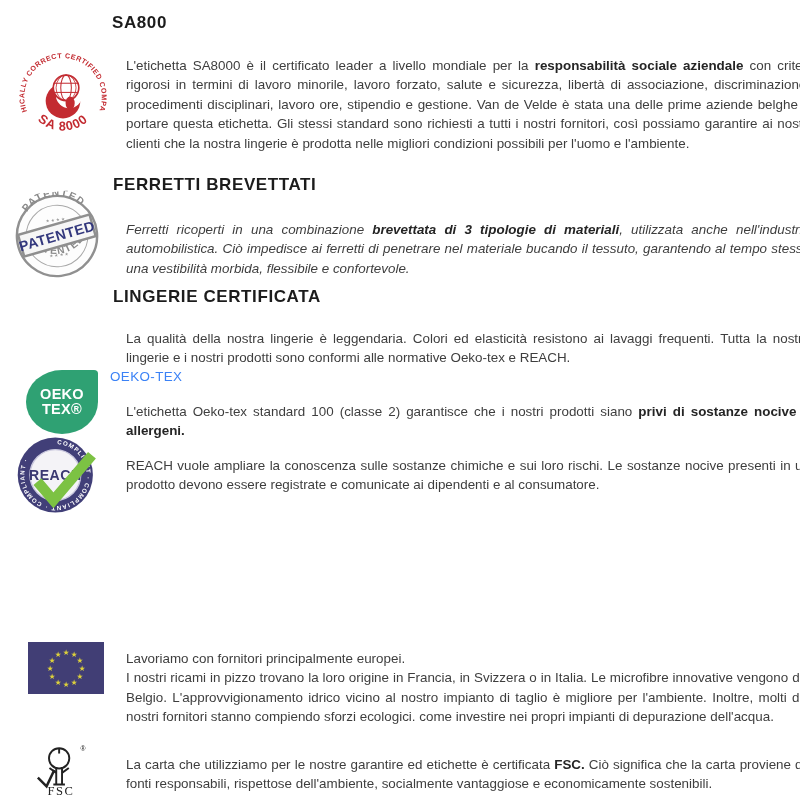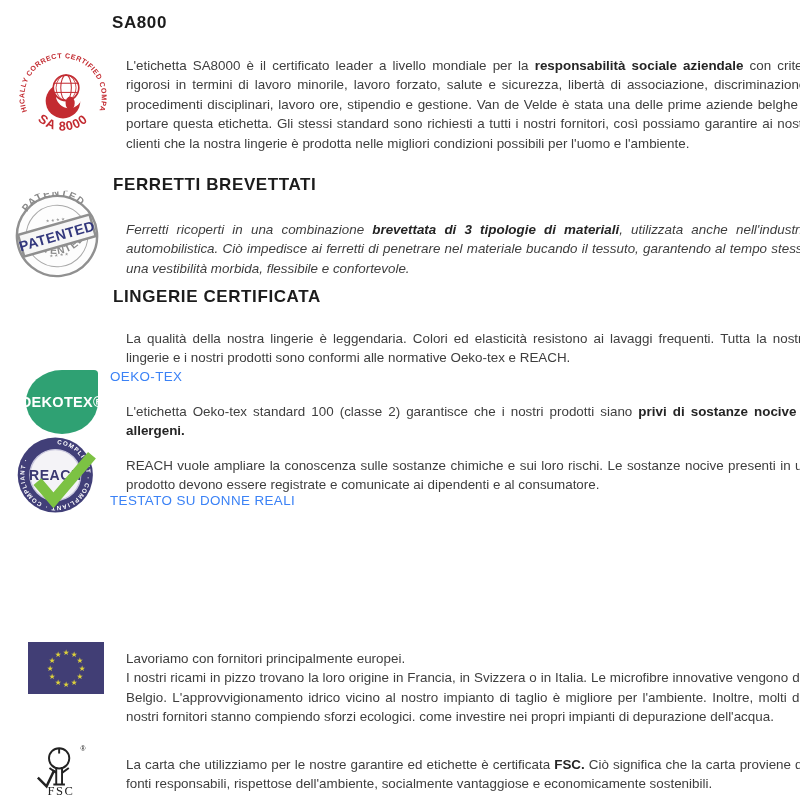--- a/index.html
+++ b/index.html
@@ -17,21 +17,21 @@
   
   .sa-seal{left:12px;top:46px;}
   .sa-h{left:112px;top:13px;}
   .sa-p{top:40px;}
   .fer-h{left:113px;top:175px;}
   .pat-stamp{left:8px;top:192px;transform:rotate(-6deg);}
   .fer-p{top:204px;font-style:italic;}
   .lin-h{left:113px;top:287px;}
   .lin-p{top:313px;}
   .oeko-badge{left:26px;top:370px;width:72px;height:64px;background:#2fa173;
-              border-radius:54% 6% 54% 54%;display:flex;
+              border-radius:54% 6% 54% 54%;display:flex;flex-direction:column;
               align-items:center;justify-content:center;color:#fff;font-weight:bold;
               font-size:14.5px;line-height:15px;letter-spacing:.3px;text-align:center;}
   .oeko-h{left:110px;top:369px;}
   .oeko-p{top:386px;}
   .reach-seal{left:13px;top:434px;}
   .reach-p{top:440px;}
   .test-h{left:110px;top:493px;}
   .test-p{top:526px;}
   .eu-flag{left:28px;top:642px;}
   .eu-p{top:633px;}
@@ -109,21 +109,20 @@
     <circle cx="45" cy="43" r="40" fill="#413f78"></circle>
     <circle cx="45" cy="43" r="27" fill="#f4f3f7" stroke="#c9c7dd" stroke-width="1.5"></circle>
     <text font-size="6.5" font-weight="bold" fill="#ffffff" letter-spacing="1.1">
       <textPath href="#reach-ring" startOffset="2">COMPLIANT · COMPLIANT · COMPLIANT ·</textPath>
     </text>
     <text x="45" y="48" text-anchor="middle" font-size="15" font-weight="bold" fill="#3b3972" letter-spacing="0.5">REACH</text>
     <path d="M 26,50 L 43,70 L 84,22" stroke="#7cc243" stroke-width="11" fill="none"></path>
   </svg>
   <p class="body reach-p">REACH vuole ampliare la conoscenza sulle sostanze chimiche e sui loro rischi. Le sostanze nocive presenti in un prodotto devono essere registrate e comunicate ai dipendenti e al consumatore.</p>
 
-  <h3 class="sub test-h">TESTATO SU DONNE REALI</h3>
 
   <svg class="abs eu-flag" width="76" height="52" viewBox="0 0 76 52">
     <rect x="0" y="0" width="76" height="52" fill="#413e75"></rect>
     <g font-size="7.5" fill="#ddd13b" text-anchor="middle">
       <text x="38" y="12.6">★</text>
       <text x="46" y="14.7">★</text>
       <text x="51.9" y="20.6">★</text>
       <text x="54" y="28.6">★</text>
       <text x="51.9" y="36.6">★</text>
       <text x="46" y="42.5">★</text>

